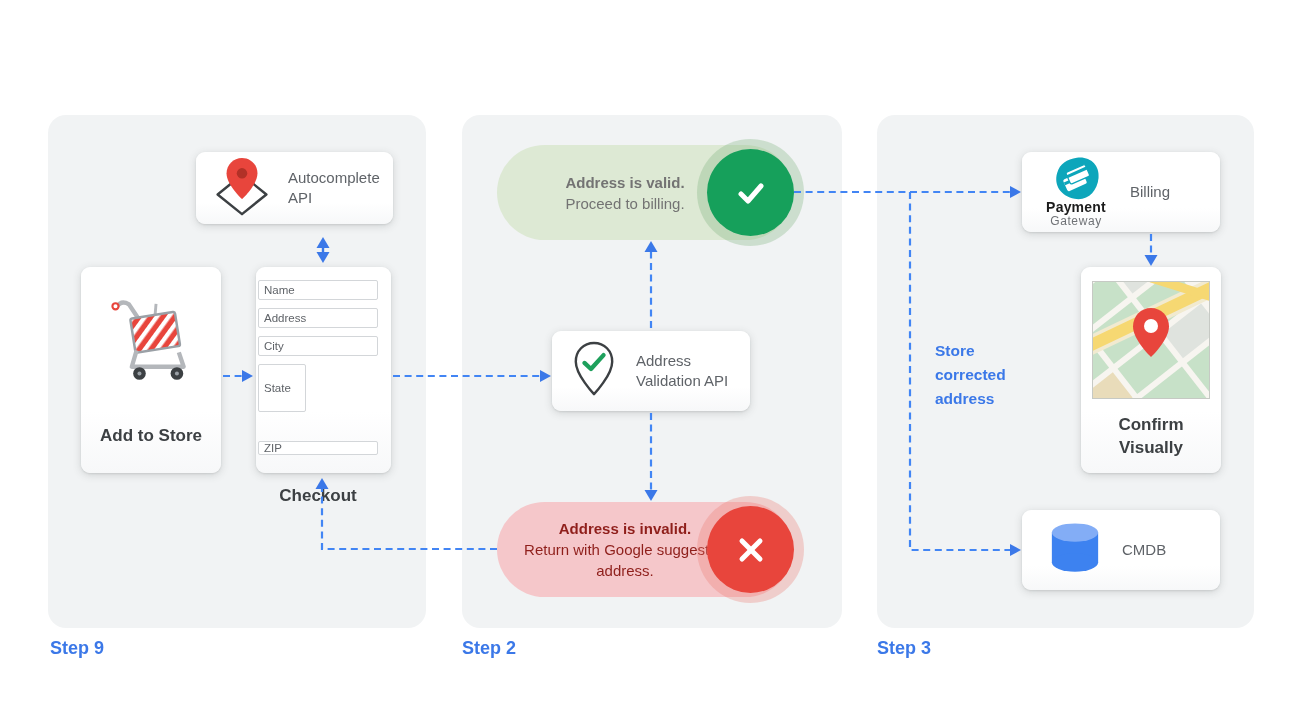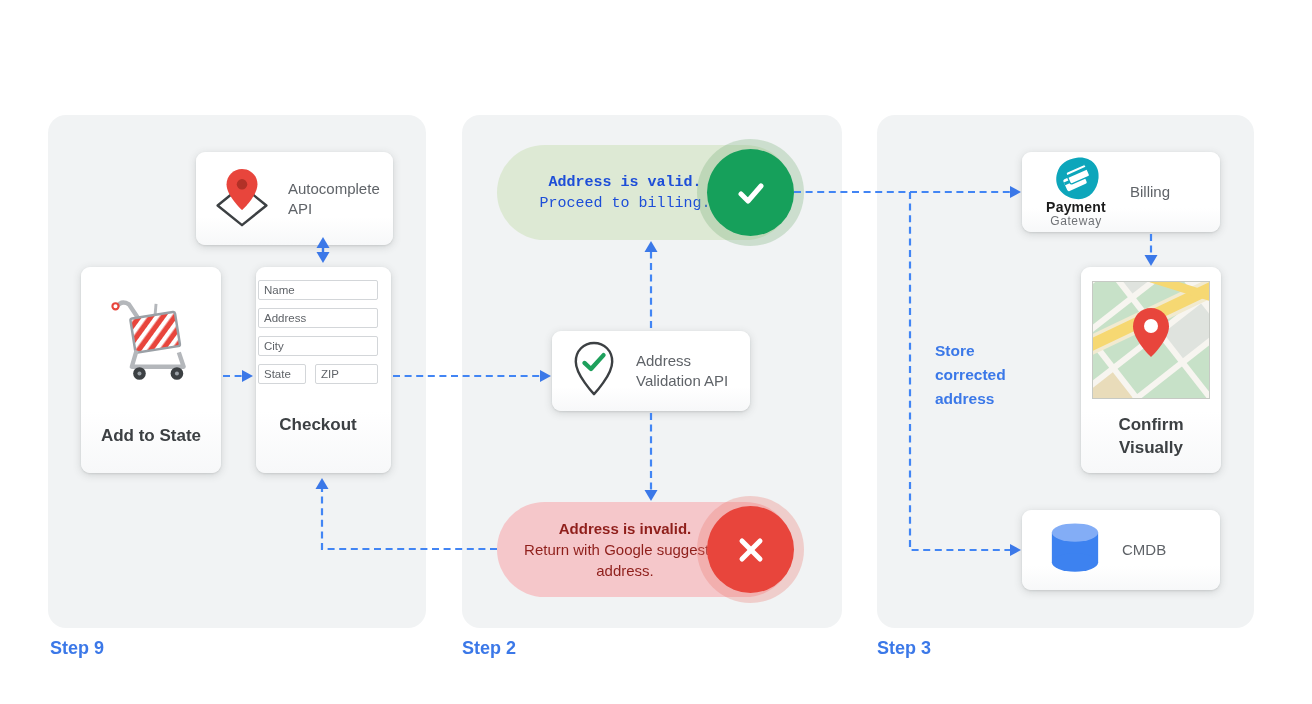--- a/index.html
+++ b/index.html
@@ -17,49 +17,49 @@
   .step-label { position:absolute; top:638px; font-size:18px; font-weight:700; color:#3b78e8; z-index:4; }
   .step-label.s1 { left:50px; } .step-label.s2 { left:462px; } .step-label.s3 { left:877px; }
 
   .card { position:absolute; background:linear-gradient(180deg,#ffffff 70%,#f7f8f9 100%);
           border-radius:9px; box-shadow:0 2px 8px rgba(60,64,67,.18), 0 1px 2px rgba(60,64,67,.12);
           z-index:3; }
   .hcard { display:flex; align-items:center; gap:16px; padding:0 16px; }
   .card-label { font-size:15px; color:#5f6368; line-height:1.32; }
   .card-label-bold { font-size:17px; font-weight:700; color:#3c4043; text-align:center; line-height:1.35; }
 
-  .card-autocomplete { left:196px; top:152px; width:197px; height:93px; }
+  .card-autocomplete { left:196px; top:152px; width:197px; height:72px; }
   .card-validation   { left:552px; top:331px; width:198px; height:80px; }
   .card-billing      { left:1022px; top:152px; width:198px; height:80px; }
   .card-cmdb         { left:1022px; top:510px; width:198px; height:80px; }
 
   .card-addtocart { left:81px; top:267px; width:140px; height:206px; display:flex; flex-direction:column; align-items:center; }
   .card-addtocart .cart-ic { margin-top:22px; }
   .card-addtocart .card-label-bold { margin-top:36px; }
 
   .card-checkout { left:256px; top:267px; width:135px; height:206px; padding:13px 13px 0 2px; }
   .field { display:block; width:100%; height:20px; border:1px solid #d3d6d9; border-radius:2px;
            background:#fff; font-family:"Liberation Sans",sans-serif; font-size:11.5px; color:#5f6368;
            padding:0 5px; margin-bottom:8px; }
   .field::placeholder { color:#5f6368; opacity:1; }
-  .field-row { display:flex; gap:9px; }
+  .field-row { display:flex; gap:21px;flex-direction:column; }
   .field-row .field.state { width:48px; flex:0 0 48px; }
   .field-row .field.zip { flex:1; }
   .card-checkout .card-label-bold { margin-top:22px; }
 
   .card-confirm { left:1081px; top:267px; width:140px; height:206px; display:flex; flex-direction:column; align-items:center; }
   .map-wrap { margin-top:14px; width:118px; height:118px; border:1px solid #c6c9c4; background:#f7f6f2; }
   .card-confirm .card-label-bold { margin-top:15px; }
 
   .pill { position:absolute; left:497px; width:296px; height:95px; border-radius:48px; z-index:2; }
   .pill-valid   { top:145px; background:#dde9d4; }
   .pill-invalid { top:502px; background:#f5c7ca; }
   .pill-text { position:absolute; left:26px; top:50%; transform:translateY(-50%);
                width:204px; text-align:center; font-size:15px; line-height:1.42; }
-  .pill-valid .pill-text { color:#1d4ed8;font-family:Liberation Mono, monospace; }
+  .pill-valid .pill-text { color:#737373; }
   .pill-invalid .pill-text { color:#8f1f1b; }
   .pill-title { font-weight:700; }
   .pill-circle { position:absolute; right:-1px; top:4px; width:87px; height:87px; border-radius:50%;
                  display:flex; align-items:center; justify-content:center; }
   .circle-green { background:#16a05b; box-shadow:0 0 0 10px rgba(120,175,120,.30); }
   .circle-red   { background:#e8453c; box-shadow:0 0 0 10px rgba(235,120,110,.30); }
 
   .store-note { position:absolute; left:935px; top:339px; width:112px; z-index:4;
                 font-size:15.5px; font-weight:700; color:#3b78e8; line-height:1.55; }
 
@@ -105,21 +105,21 @@
           <line x1="57" y1="28" x2="60" y2="16" stroke="#b4b7bb" stroke-width="3"></line>
           <rect x="31" y="27" width="47" height="36" rx="2" fill="url(#stripes)" stroke="#9aa0a6" stroke-width="2.6"></rect>
         </g>
         <polyline points="35,64 30,81 84,81 79,66" fill="none" stroke="#b4b7bb" stroke-width="4.5" stroke-linejoin="round"></polyline>
         <circle cx="38" cy="88" r="6.6" fill="#3c4043"></circle>
           <circle cx="38" cy="88" r="2.1" fill="#9aa0a6"></circle>
         <circle cx="77" cy="88" r="6.6" fill="#3c4043"></circle>
           <circle cx="77" cy="88" r="2.1" fill="#9aa0a6"></circle>
       </svg>
     </span>
-    <span class="card-label-bold">Add to State</span>
+    <span class="card-label-bold">Add to Store</span>
   </div>
 
   <div class="card card-checkout">
     <input class="field" placeholder="Name" style="">
     <input class="field" placeholder="Address" style="">
     <input class="field" placeholder="City" style="">
     <div class="field-row">
       <input class="field state" placeholder="State" style="">
       <input class="field zip" placeholder="ZIP" style="">
     </div>

